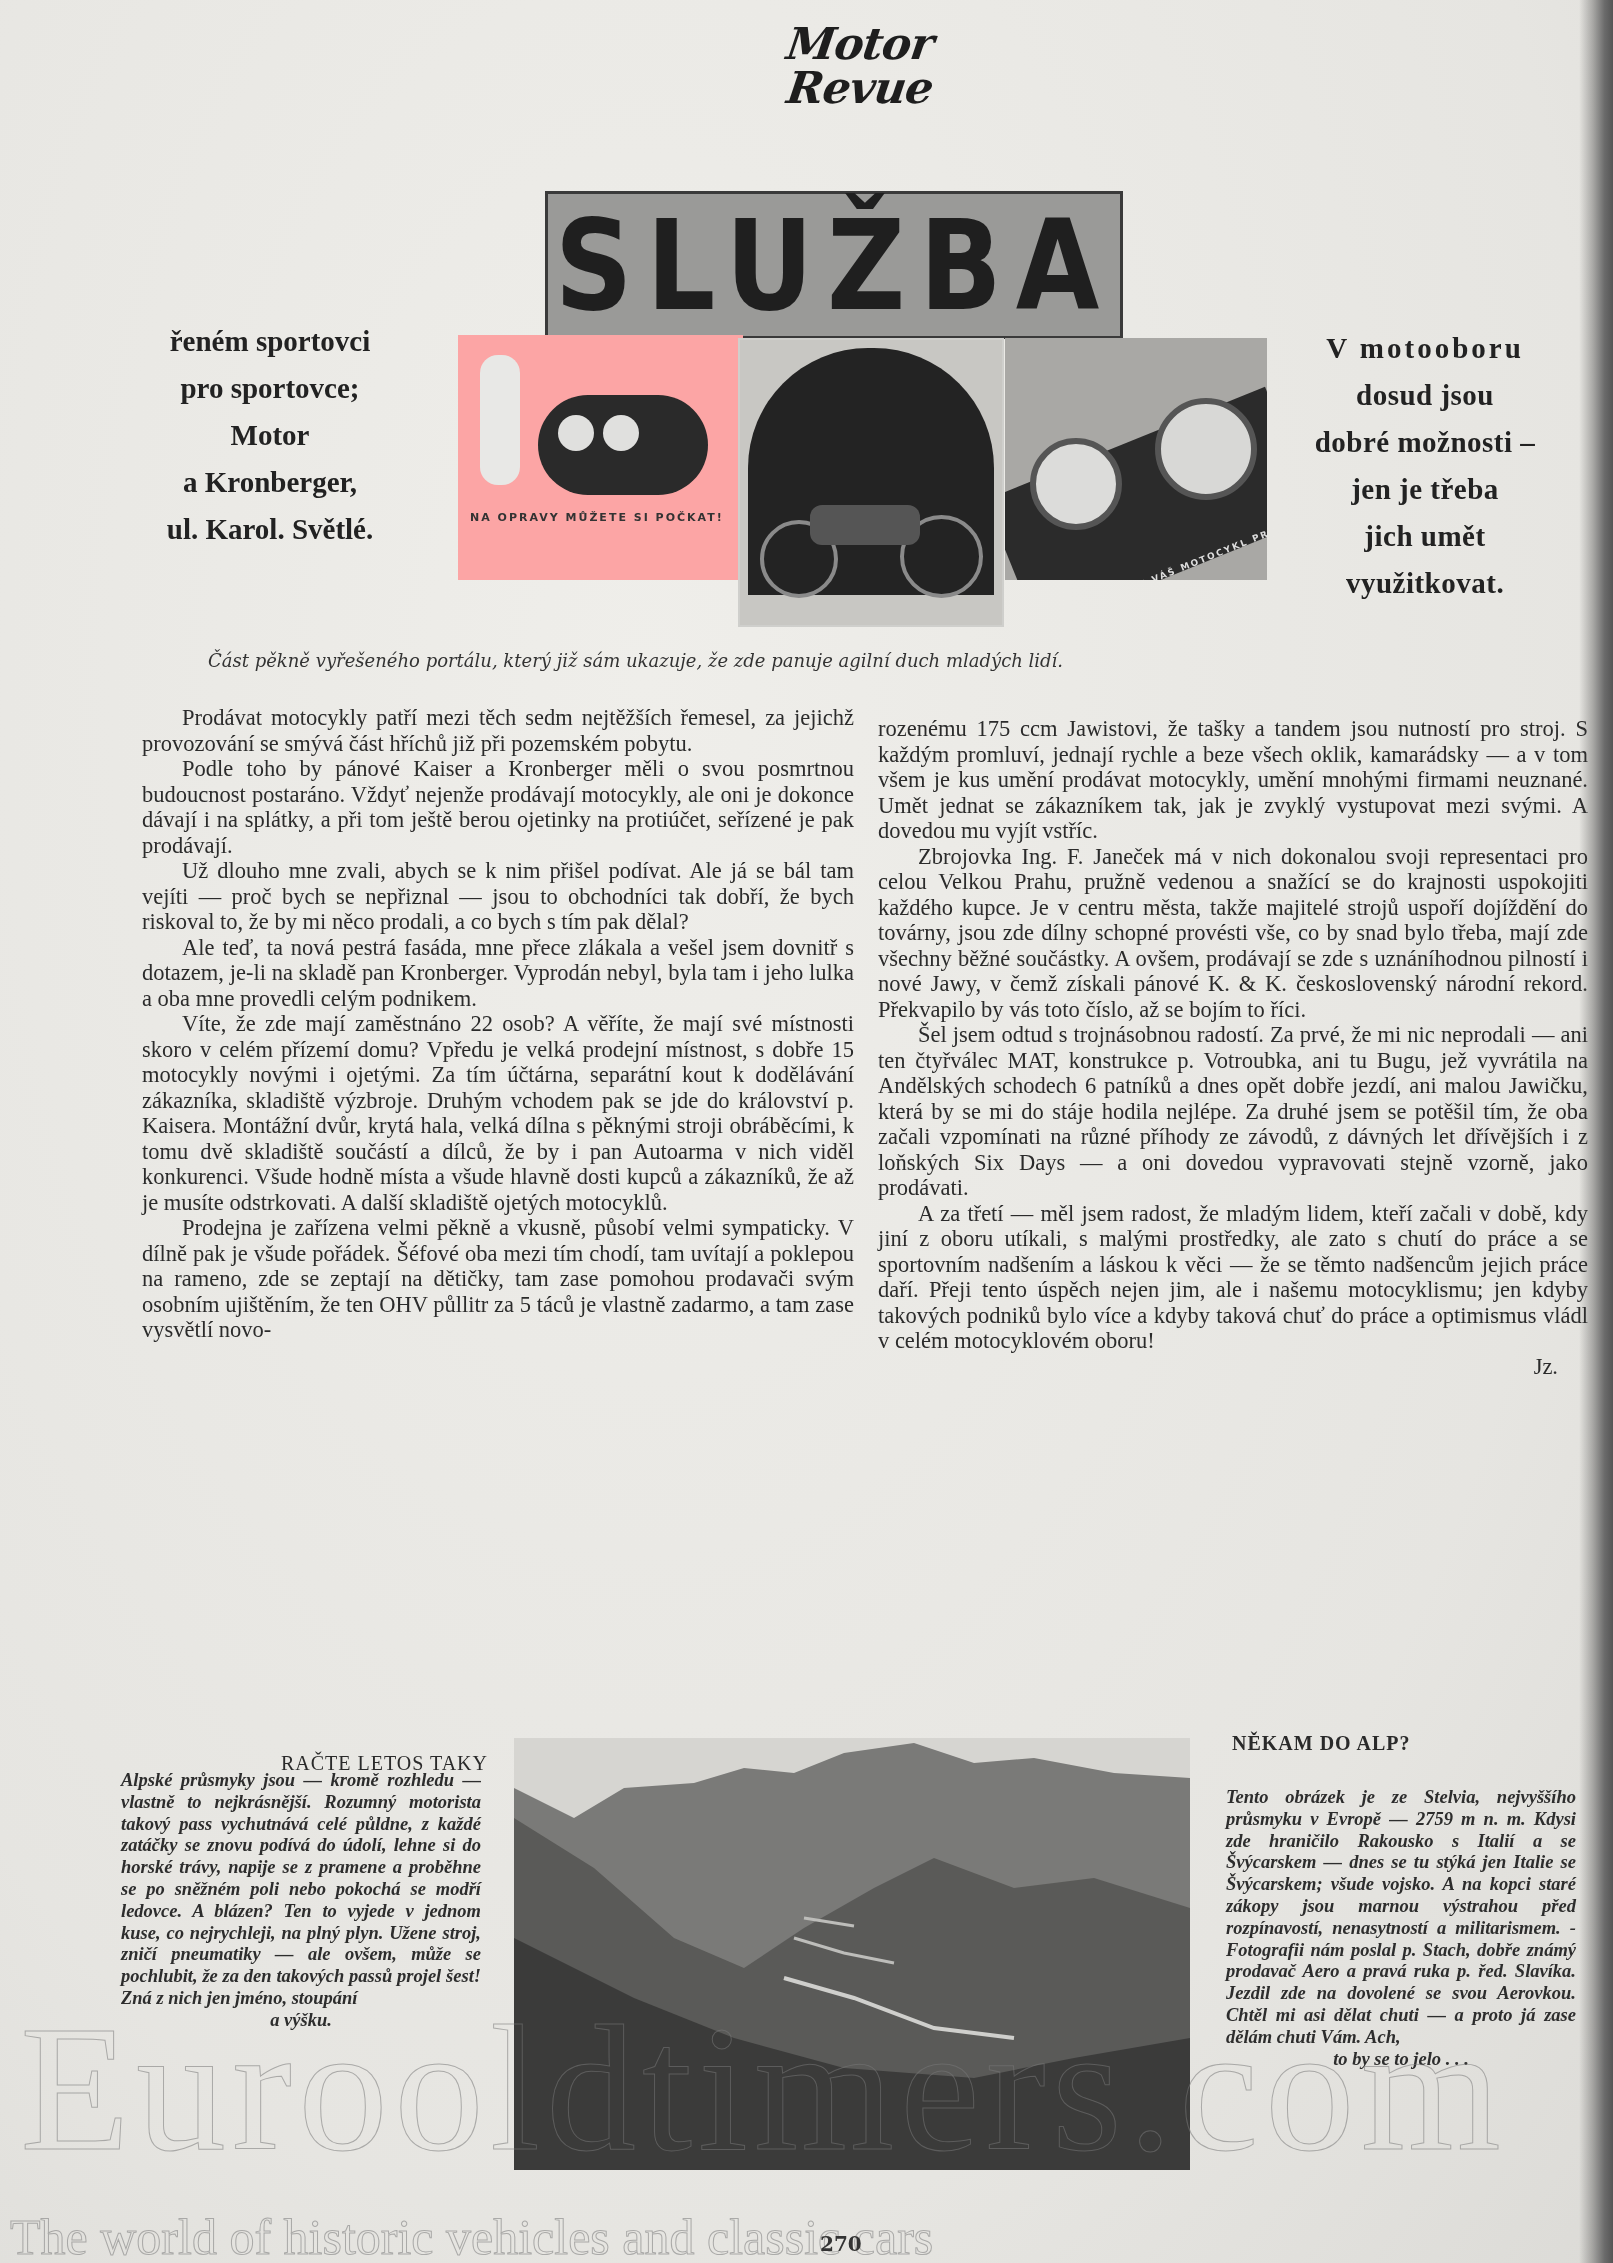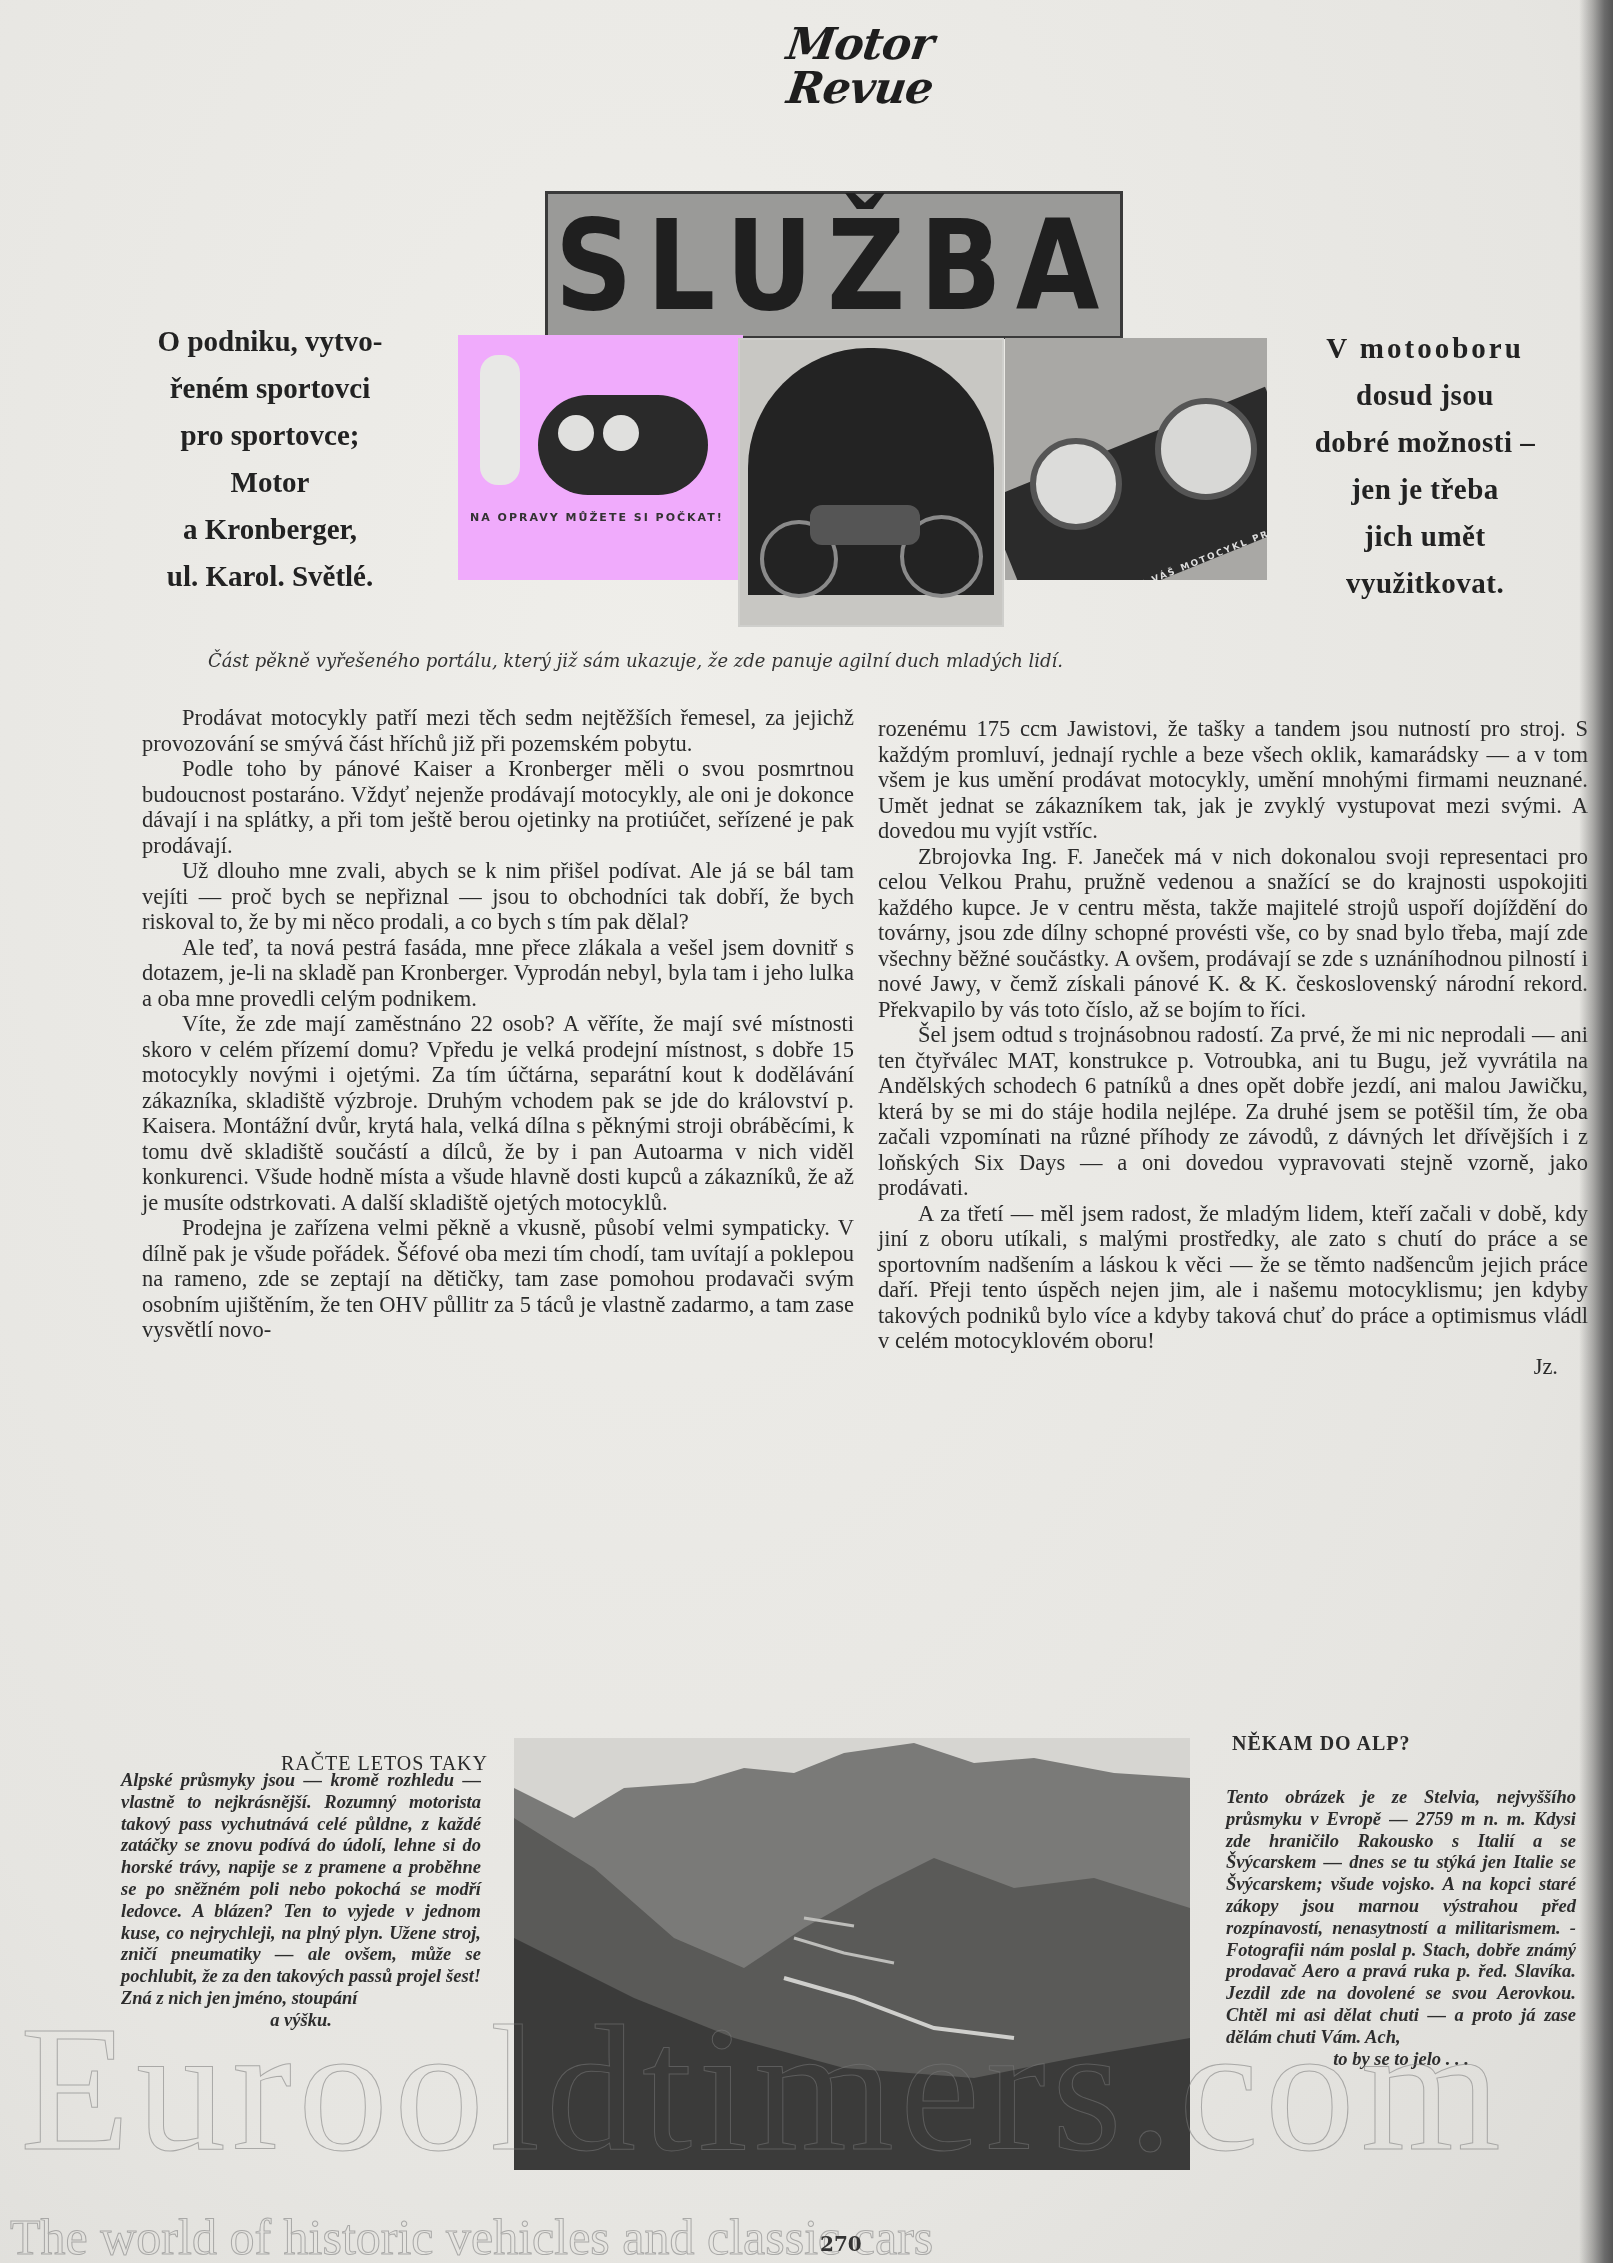--- a/index.html
+++ b/index.html
@@ -36,21 +36,21 @@
   }
   .banner-text {
     font-family: "DejaVu Sans", sans-serif; font-weight: bold; font-size: 108px;
     letter-spacing: 14px; color: #1f1f1f; transform: scaleY(1.15);
   }
 
   
   .poster {
     position: absolute; background: #a8a7a4; overflow: hidden;
   }
-  .poster-left { left: 458px; top: 335px; width: 285px; height: 245px; background: #f0abfc; }
+  .poster-left { left: 458px; top: 335px; width: 285px; height: 245px; background: #fca5a5; }
   .poster-mid  { left: 738px; top: 338px; width: 262px; height: 285px; background: #c8c7c3; border: 2px solid #cfcfcc; }
   .poster-right{ left: 1005px; top: 338px; width: 262px; height: 242px; background: #a9a8a5; }
   .poster-mid .dark { position: absolute; left: 8px; top: 8px; right: 8px; bottom: 30px; background: #232323; border-radius: 120px 120px 0 0; }
   .poster-label {
     position: absolute; font-family: "DejaVu Sans", sans-serif; font-weight: bold; font-size: 11px;
     letter-spacing: 2px; color: #333; white-space: nowrap;
   }
   .poster-left .poster-label { left: 12px; top: 176px; }
   .poster-right .poster-label { left: 70px; top: 200px; color: #ddd; transform: rotate(-22deg); font-size: 9px; }
   .poster-right .dark-slope {
@@ -140,21 +140,20 @@
 </div>
 
 <div class="poster poster-right">
   <div class="dark-slope"></div>
   <div class="shape" style="left:25px;top:100px;width:80px;height:80px;background:#dcdcda;border:6px solid #555;"></div>
   <div class="shape" style="left:150px;top:60px;width:90px;height:90px;background:#d8d8d6;border:6px solid #555;"></div>
   <span class="poster-label">SEŘÍDÍME VÁŠ MOTOCYKL PRO SPECIELNÍ VÝKON!</span>
 </div>
 
 <div class="abs side-heading side-left">
-  <div>O podniku, vytvo-</div>
   <div>řeném sportovci</div>
   <div>pro sportovce;</div>
   <div>Motor</div>
   <div>a Kronberger,</div>
   <div>ul. Karol. Světlé.</div>
 </div>
 
 <div class="abs side-heading side-right">
   <div style="letter-spacing:3px;">V motooboru</div>
   <div>dosud jsou</div>

